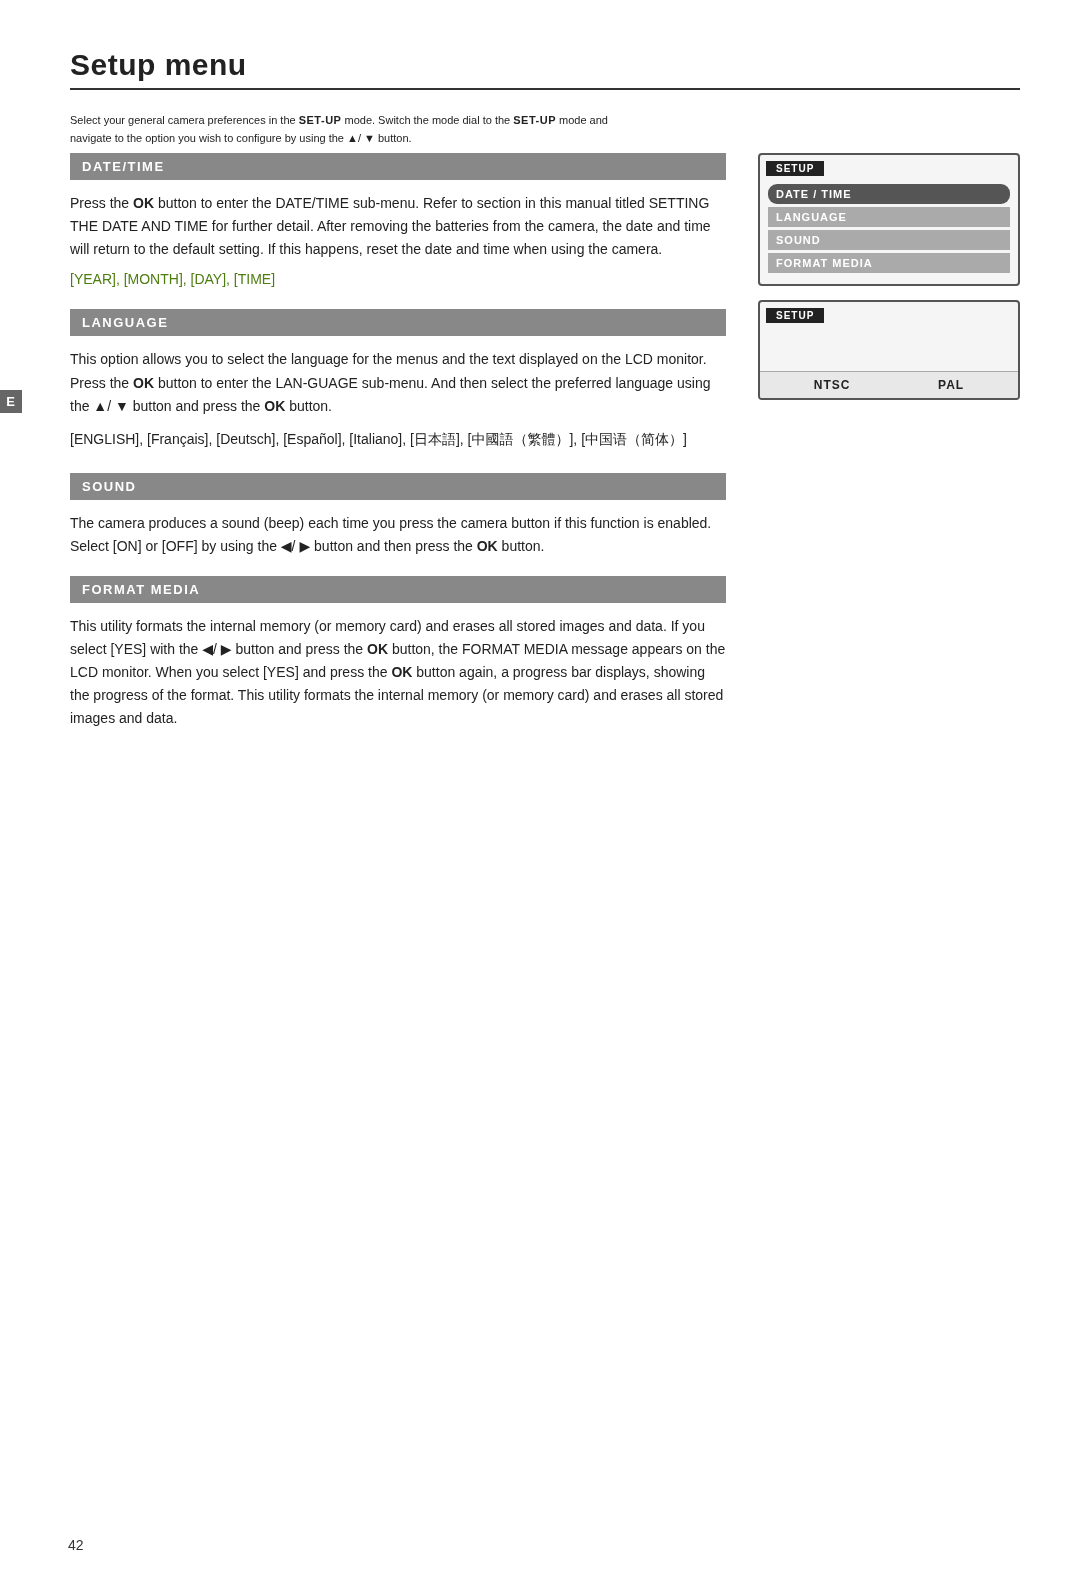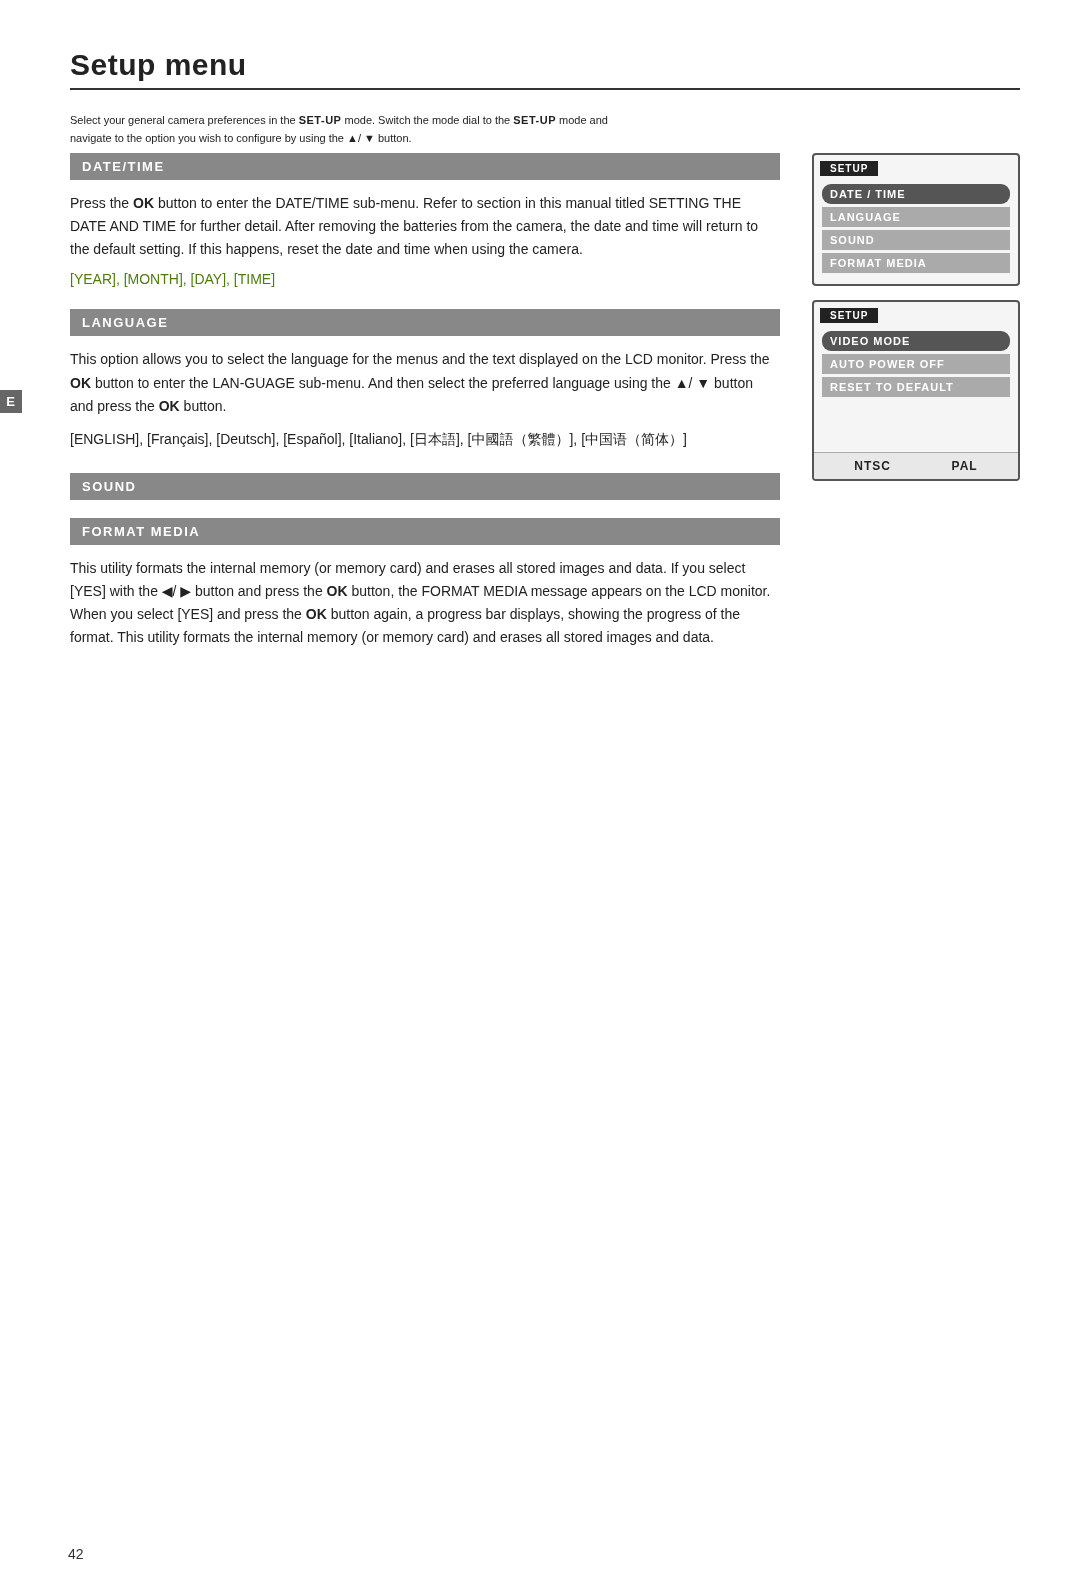--- a/index.html
+++ b/index.html
@@ -45,21 +45,21 @@
       gap: 32px;
       align-items: flex-start;
     }
 
     .left-col {
       flex: 1 1 0;
       min-width: 0;
     }
 
     .right-col {
-      width: 208px;
+      width: 262px;
       flex-shrink: 0;
       padding-top: 0;
     }
 
     .section-header {
       background: #888;
       color: #fff;
       font-size: 13px;
       font-weight: 900;
       letter-spacing: 1.5px;
@@ -150,21 +150,21 @@
       color: #fff;
       font-size: 13px;
       font-weight: 700;
       text-align: center;
       padding: 4px 0;
       letter-spacing: 1px;
     }
 
     .page-number {
       position: absolute;
-      bottom: 30px;
+      bottom: 39px;
       left: 68px;
       font-size: 14px;
       color: #333;
     }
 
     .language-options {
       font-size: 14px;
       line-height: 1.65;
       margin-bottom: 22px;
     }
@@ -200,20 +200,23 @@
     <div class="section-block">
       <div class="section-header">LANGUAGE</div>
       <p class="section-body">
         This option allows you to select the language for the menus and the text displayed on the LCD monitor. Press the <strong>OK</strong> button to enter the LAN-GUAGE sub-menu. And then select the preferred language using the ▲/ ▼ button and press the <strong>OK</strong> button.
       </p>
       <p class="language-options">[ENGLISH], [Français], [Deutsch], [Español], [Italiano], [日本語], [中國語（繁體）], [中国语（简体）]</p>
     </div>
 
     <div class="section-block">
       <div class="section-header">SOUND</div>
+      <p class="section-body">
+        The camera produces a sound (beep) each time you press the camera button if this function is enabled. Select [ON] or [OFF] by using the ◀/ ▶ button and then press the <strong>OK</strong> button.
+      </p>
     </div>
 
     <div class="section-block">
       <div class="section-header">FORMAT MEDIA</div>
       <p class="section-body">
         This utility formats the internal memory (or memory card) and erases all stored images and data. If you select [YES] with the ◀/ ▶ button and press the <strong>OK</strong> button, the FORMAT MEDIA message appears on the LCD monitor. When you select [YES] and press the <strong>OK</strong> button again, a progress bar displays, showing the progress of the format. This utility formats the internal memory (or memory card) and erases all stored images and data.
       </p>
     </div>
 
   </div>
@@ -229,25 +232,20 @@
         <div class="camera-ui-item">LANGUAGE</div>
         <div class="camera-ui-item">SOUND</div>
         <div class="camera-ui-item">FORMAT MEDIA</div>
       </div>
     </div>
 
     <div class="camera-ui">
       <div>
         <span class="camera-ui-tab active">SETUP</span>
       </div>
-      <div class="camera-ui-menu">
-        <div class="camera-ui-item highlight">VIDEO MODE</div>
-        <div class="camera-ui-item">AUTO POWER OFF</div>
-        <div class="camera-ui-item">RESET TO DEFAULT</div>
-      </div>
       <div class="camera-ui-bottom">
         <span>NTSC</span>
         <span>PAL</span>
       </div>
     </div>
 
   </div>
 </div>
 
 <div class="page-number">42</div>

